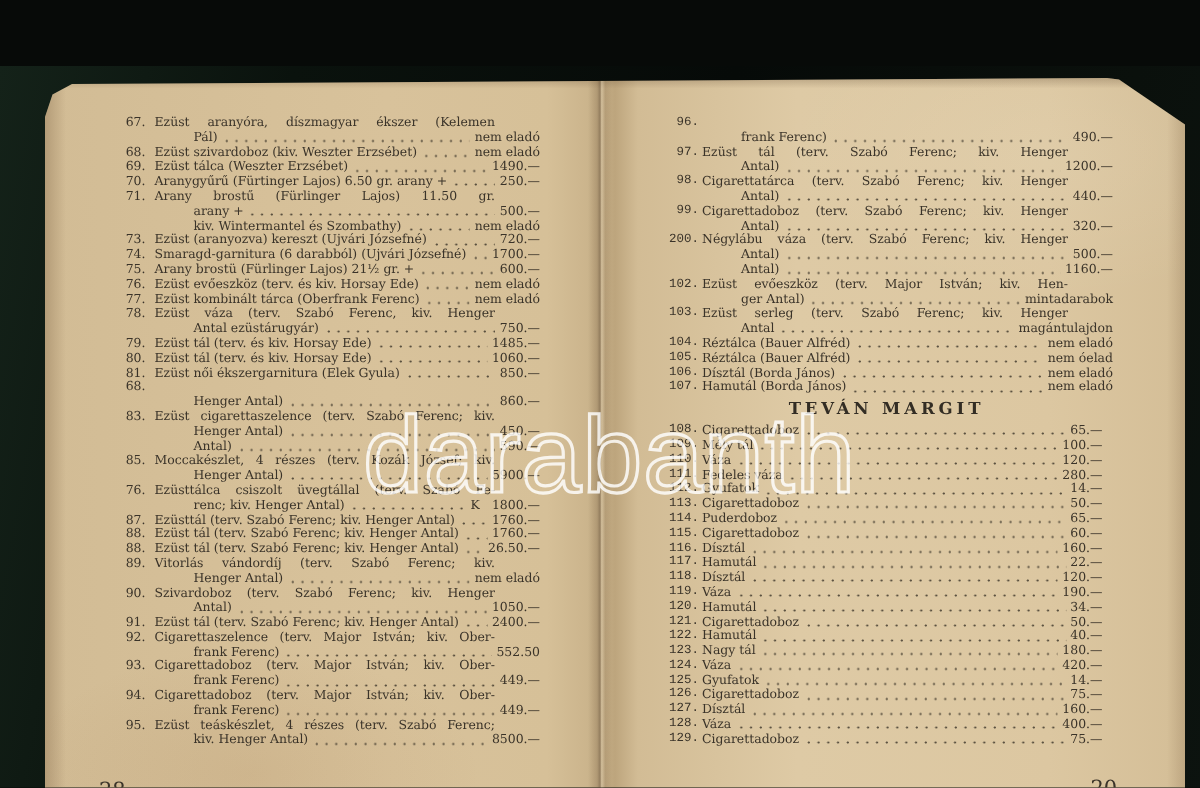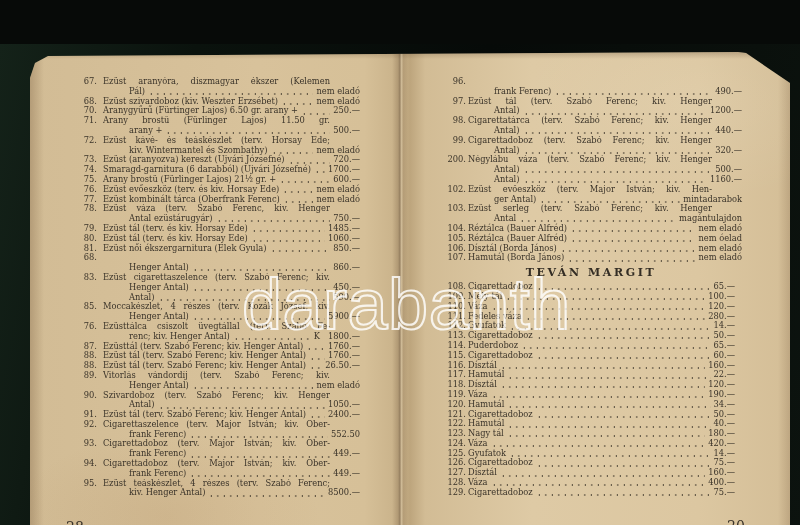--- a/index.html
+++ b/index.html
@@ -18,21 +18,21 @@
       linear-gradient(to right,#d2bc95 0%,#d8c29b 30%,#d6c098 44%,#c8b189 48.6%,#bda57d 50%,#d2bc95 52%,#decaa5 66%,#dcc7a1 88%,#d4be97 100%);
     clip-path:polygon(0px 26px,5px 11px,18px 4px,708px 0px,716px 1px,760px 31px,760px 484px,746px 502px,736px 505px,14px 505px,3px 498px,0px 490px);
     box-shadow:0 8px 22px rgba(0,0,0,.65);}
   .gutter{position:absolute;left:362px;top:0;bottom:0;width:16px;
     background:linear-gradient(to right,rgba(90,65,40,0),rgba(90,65,40,.22) 38%,rgba(58,40,24,.38) 50%,rgba(255,246,226,.22) 57%,rgba(90,65,40,.14) 72%,rgba(90,65,40,0));}
   .col{position:absolute;top:25px;}
   .col-left{left:33px;width:297px;}
   .col-right{left:410px;width:302px;}
   .row{display:flex;line-height:9.8px;white-space:nowrap;}
   .num{width:34px;text-align:right;padding-right:6px;flex:none;}
-  .col-right .num{width:26px;padding-right:2px;}
+  .col-right .num{width:26px;padding-right:2px;font-family:Liberation Mono, monospace;}
   .txt{flex:none;}
   .just{flex:1;text-align:justify;text-align-last:justify;padding-right:30px;overflow:hidden;}
   .indent{width:26px;flex:none;}
   .leader{flex:1;margin:0 3px 0 5px;
     background-image:radial-gradient(circle at 1.2px 1.2px,rgba(56,49,38,.78) .65px,transparent 1px);
     background-size:6.5px 2.4px;background-repeat:repeat-x;background-position:0 6.3px;}
   .price{flex:none;}
   .kpre{flex:none;margin-right:8px;}
   .heading{text-align:center;font-weight:700;letter-spacing:2.6px;font-size:11px;line-height:10px;margin:5px 0 4px;color:#332d24;}
   .sec2 .row{padding-right:7px;}
@@ -63,39 +63,41 @@
           <span class="leader"></span>
           <span class="price">nem eladó</span>
         </div>
         <div class="row">
           <span class="num">68.</span>
           <span class="txt">Ezüst szivardoboz (kiv. Weszter Erzsébet)</span>
           <span class="leader"></span>
           <span class="price">nem eladó</span>
         </div>
         <div class="row">
+          <span class="num">69.</span>
+          <span class="txt">Ezüst tálca (Weszter Erzsébet)</span>
+          <span class="leader"></span>
+          <span class="price">1490.—</span>
+        </div>
+        <div class="row">
           <span class="num">70.</span>
           <span class="txt">Aranygyűrű (Fürtinger Lajos) 6.50 gr. arany +</span>
           <span class="leader"></span>
           <span class="price">250.—</span>
         </div>
         <div class="row">
           <span class="num">71.</span>
           <span class="just">Arany brostű (Fürlinger Lajos) 11.50 gr.</span>
         </div>
         <div class="row">
           <span class="num"></span>
           <span class="indent"></span>
           <span class="txt">arany +</span>
           <span class="leader"></span>
           <span class="price">500.—</span>
-        </div>
-        <div class="row">
-          <span class="num">72.</span>
-          <span class="just">Ezüst kávé- és teáskészlet (terv. Horsay Ede;</span>
         </div>
         <div class="row">
           <span class="num"></span>
           <span class="indent"></span>
           <span class="txt">kiv. Wintermantel és Szombathy)</span>
           <span class="leader"></span>
           <span class="price">nem eladó</span>
         </div>
         <div class="row">
           <span class="num">73.</span>

